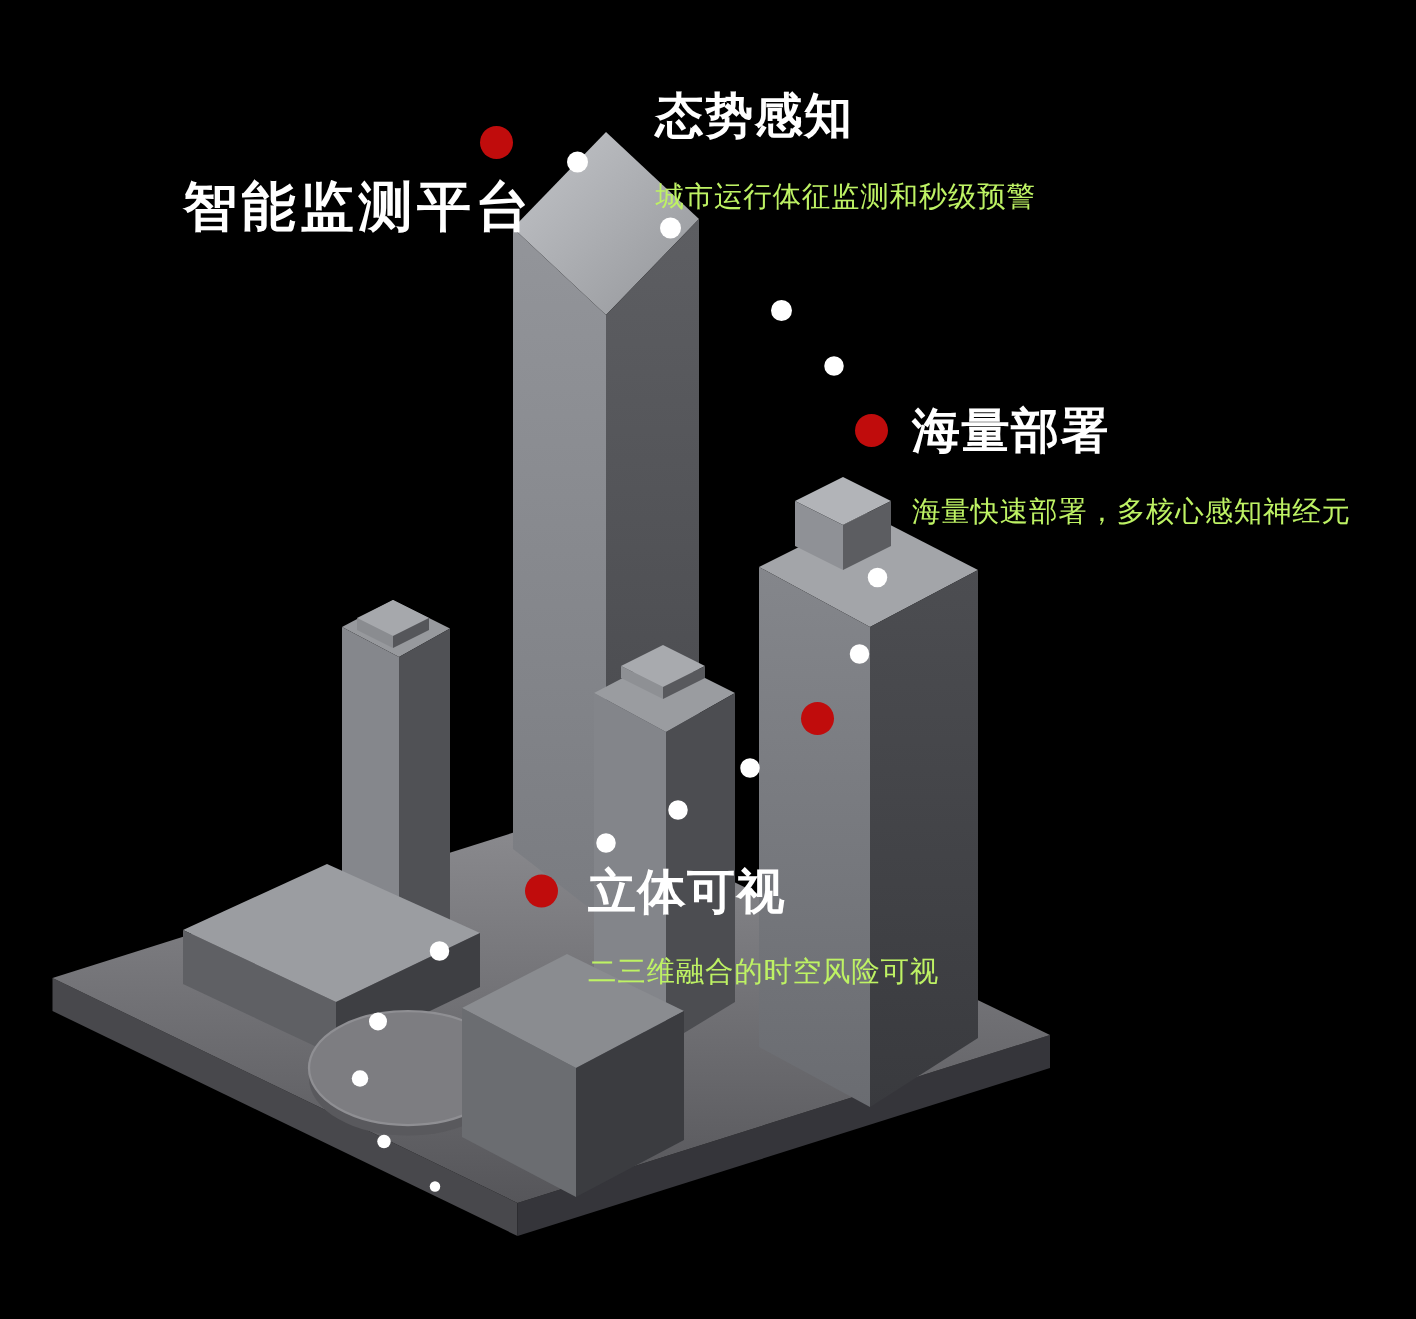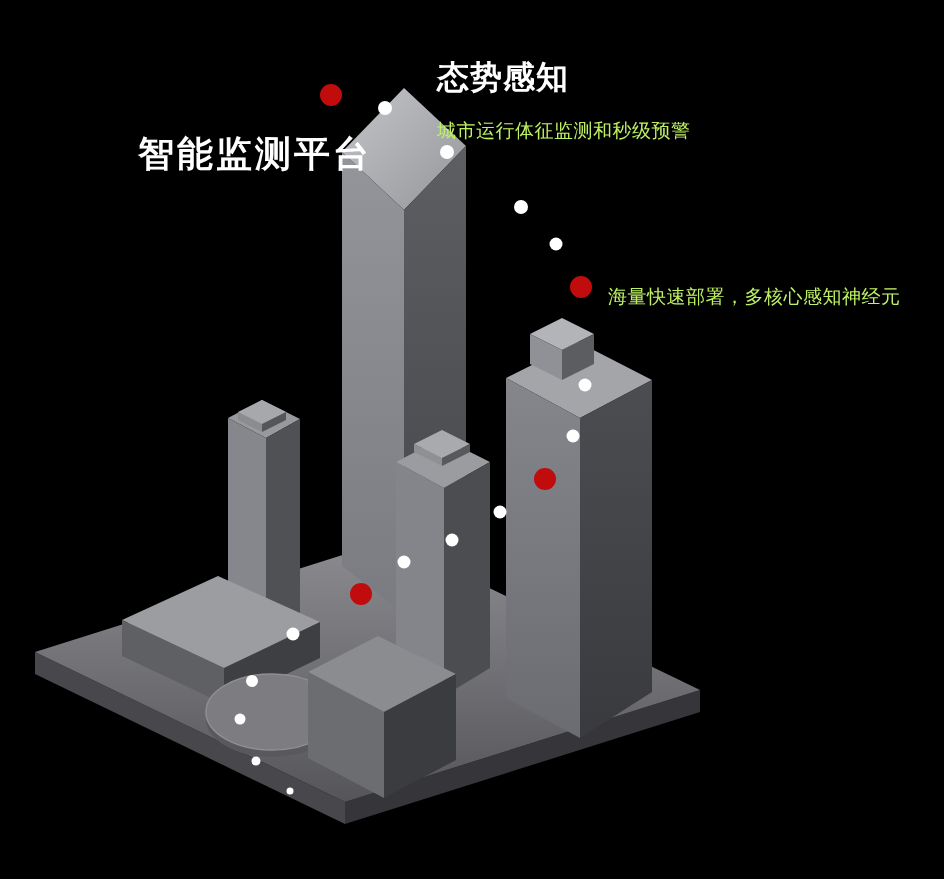--- a/index.html
+++ b/index.html
@@ -17,21 +17,21 @@
   }
   .scene {
     position: absolute;
     left: 0; top: 0;
     width: 944px; height: 879px;
     display: block;
   }
   .main-title {
     position: absolute;
     left: 122px; top: 114px;
-    margin: 16px;
+    margin: 0;
     font-size: 36px;
     font-weight: bold;
     letter-spacing: 3px;
     color: #ffffff;
     white-space: nowrap;
   }
   .feature {
     position: absolute;
     white-space: nowrap;
   }
@@ -165,22 +165,27 @@
   <h1 class="main-title">智能监测平台</h1>
   <span class="red-dot" style="left:320px; top:84px;"></span>
 
   <div class="feature" style="left:437px; top:56px;">
     <div class="f-title">态势感知</div>
     <div class="f-sub">城市运行体征监测和秒级预警</div>
   </div>
 
   <span class="red-dot" style="left:570px; top:276px;"></span>
   <div class="feature" style="left:608px; top:266px;">
+    <div class="f-title">海量部署</div>
     <div class="f-sub">海量快速部署，多核心感知神经元</div>
   </div>
 
   <span class="red-dot" style="left:534px; top:468px;"></span>
   <div class="feature" style="left:568px; top:458px;">
   </div>
 
   <span class="red-dot" style="left:350px; top:583px;"></span>
+  <div class="feature" style="left:392px; top:573px;">
+    <div class="f-title">立体可视</div>
+    <div class="f-sub">二三维融合的时空风险可视</div>
+  </div>
 
 </div>
 
 </body></html>

